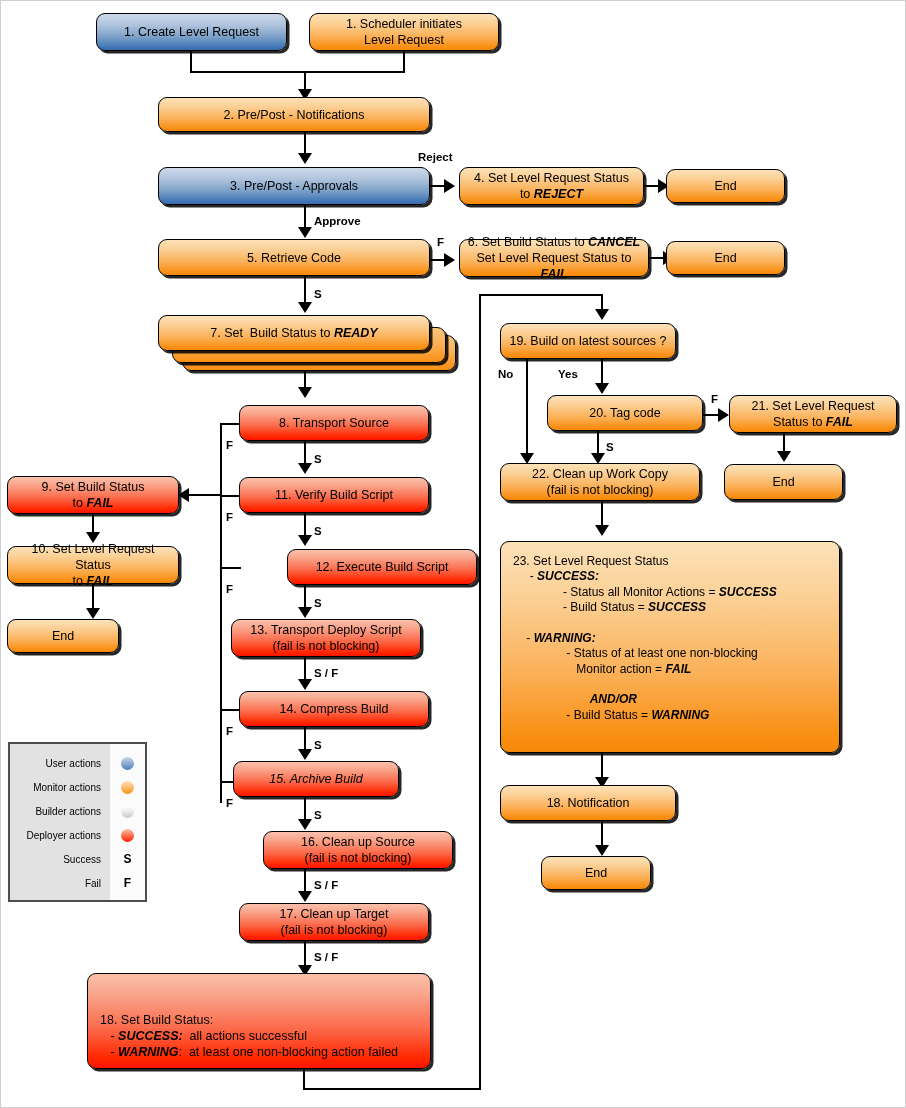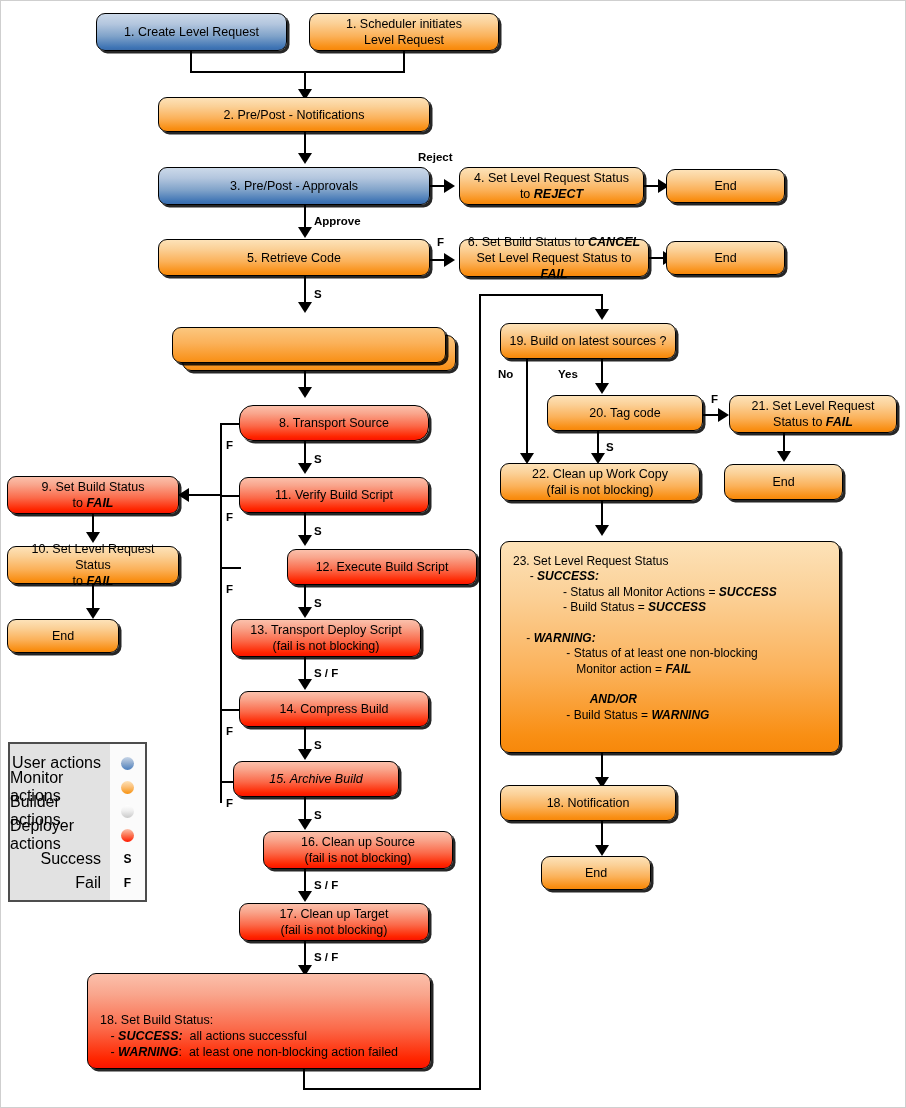--- a/index.html
+++ b/index.html
@@ -56,21 +56,21 @@
   .lbl{position:absolute;font-size:11.5px;font-weight:bold;color:#000;z-index:6;white-space:nowrap;}
 
   
   #legend{
     position:absolute;left:7px;top:741px;width:139px;height:160px;
     border:2px solid #4d4d4d;background:#ffffff;z-index:7;box-sizing:border-box;
     display:flex;
   }
   #legend .lgtext{width:100px;background:#e2e2e2;box-sizing:border-box;padding:7px 5px 0 0;}
   #legend .lgmark{width:35px;background:#fbfbfb;box-sizing:border-box;padding:7px 0 0 0;}
-  .lgrow{height:24px;display:flex;align-items:center;justify-content:flex-end;font-size:16px;color:#000;padding-right:4px;}
+  .lgrow{height:24px;display:flex;align-items:center;justify-content:flex-end;font-size:10px;color:#000;padding-right:4px;}
   .lgrow2{height:24px;display:flex;align-items:center;justify-content:center;font-size:12px;font-weight:bold;color:#000;}
   .dot{width:13px;height:13px;border-radius:50%;display:inline-block;}
   .dot-user{background:linear-gradient(180deg,#c8d6e8 0%,#93aed0 45%,#4b7fbe 100%);}
   .dot-mon{background:linear-gradient(180deg,#fde2b8 0%,#fbc078 45%,#f7920f 100%);}
   .dot-bld{background:linear-gradient(180deg,#ffffff 0%,#eeeeee 45%,#c9c9c9 100%);}
   .dot-dep{background:linear-gradient(180deg,#fbc0ab 0%,#fb7a58 45%,#ff1a00 100%);}
 
   b.i{font-style:italic;font-weight:bold;}
 </style>
 </head>
@@ -140,25 +140,28 @@
   <div class="node orange" style="left:665px;top:240px;width:119px;height:34px;">
     <span class="t">End</span>
   </div>
 
   <div class="lbl" style="left:313px;top:287px;">S</div>
   <div class="ln v" style="left:303px;top:275px;height:30px;"></div>
   <div class="ar ar-d" style="left:297px;top:301px;"></div>
 
   <div class="stack" style="left:181px;top:334px;width:272px;height:34px;"></div>
   <div class="stack" style="left:171px;top:326px;width:272px;height:34px;"></div>
+  <div class="node orange" style="left:157px;top:314px;width:272px;height:36px;">
+    <span class="t">7. Set&nbsp; Build Status to <b class="i">READY</b></span>
+  </div>
 
   <div class="ln v" style="left:303px;top:368px;height:20px;"></div>
   <div class="ar ar-d" style="left:297px;top:386px;"></div>
 
-  <div class="node red" style="left:238px;top:404px;width:190px;height:36px;border-radius:14px;">
+  <div class="node red" style="left:238px;top:404px;width:190px;height:36px;">
     <span class="t">8. Transport Source</span>
   </div>
   <div class="lbl" style="left:313px;top:452px;">S</div>
   <div class="ln v" style="left:303px;top:440px;height:26px;"></div>
   <div class="ar ar-d" style="left:297px;top:462px;"></div>
 
   <div class="node red" style="left:238px;top:476px;width:190px;height:36px;">
     <span class="t">11. Verify Build Script</span>
   </div>
   <div class="lbl" style="left:313px;top:524px;">S</div>

